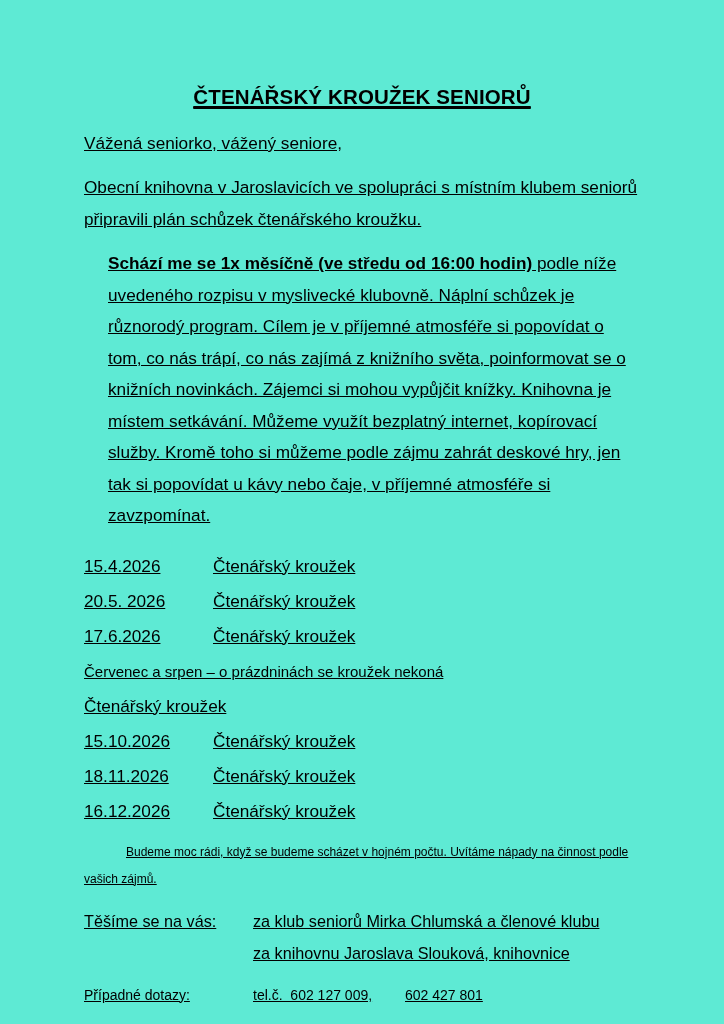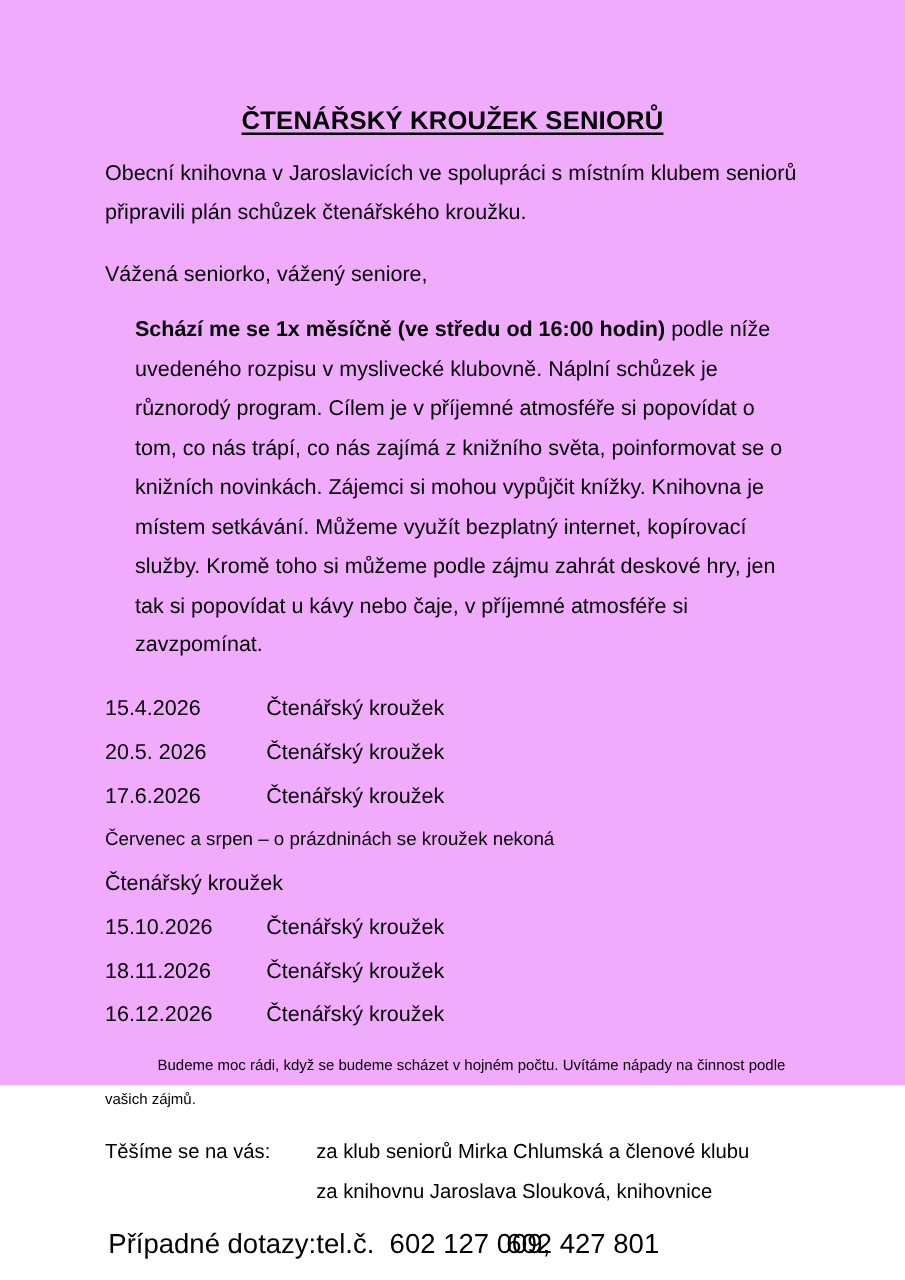--- a/index.html
+++ b/index.html
@@ -12,24 +12,25 @@
     height: 1024px;
     overflow: hidden;
     font-family: "Liberation Sans", sans-serif;
     color: #000000;
     -webkit-font-smoothing: antialiased;
   }
 
   .page {
     position: relative;
     width: 724px;
-    height: 868px;
-    background: #f0abfc;
+    height: 1024px;
+    background: #5eead4;
     box-sizing: border-box;
     padding: 0 84px 0 84px;
+    text-decoration: underline;
   }
 
   
   .doc-title {
     margin: 0;
     padding-top: 84px;
     text-align: center;
     font-size: 20.5px;
     font-weight: bold;
     letter-spacing: 0.15px;
@@ -131,25 +132,24 @@
   }
 
   .signoff-row.indented .signoff-label {
     width: 169px;
     flex: 0 0 169px;
   }
 
   .contact-row {
     display: flex;
     align-items: baseline;
-    font-size: 22px;
+    font-size: 14px;
     line-height: 32px;
     height: 32px;
     margin-top: 10px;
-    text-align: right;
   }
   .contact-label {
     width: 169px;
     flex: 0 0 169px;
     white-space: pre;
   }
   .contact-phone-1 {
     width: 152px;
     flex: 0 0 152px;
     white-space: pre;
@@ -159,23 +159,23 @@
     white-space: pre;
   }
 </style>
 </head>
 <body>
 
 <div class="page">
 
   <h1 class="doc-title"><span class="ul">ČTENÁŘSKÝ KROUŽEK SENIORŮ</span></h1>
 
+  <p class="para salutation">Vážená seniorko, vážený seniore,</p>
+
   <p class="para intro">Obecní knihovna v Jaroslavicích ve spolupráci s místním klubem seniorů připravili plán schůzek čtenářského kroužku.</p>
-
-  <p class="para salutation">Vážená seniorko, vážený seniore,</p>
 
   <p class="para main-body"><b>Schází me se 1x měsíčně (ve středu od 16:00 hodin)</b><span> podle níže uvedeného rozpisu v myslivecké klubovně. Náplní schůzek je různorodý program. Cílem je v příjemné atmosféře si popovídat o tom, co nás trápí, co nás zajímá z knižního světa, poinformovat se o knižních novinkách. Zájemci si mohou vypůjčit knížky. Knihovna je místem setkávání. Můžeme využít bezplatný internet, kopírovací služby. Kromě toho si můžeme podle zájmu zahrát deskové hry, jen tak si popovídat u kávy nebo čaje, v příjemné atmosféře si zavzpomínat.</span></p>
 
   <div class="schedule">
 
 
     <div class="sched-row">
       <span class="sched-date">15.4.2026</span>
       <span class="sched-event">Čtenářský kroužek</span>
     </div>

